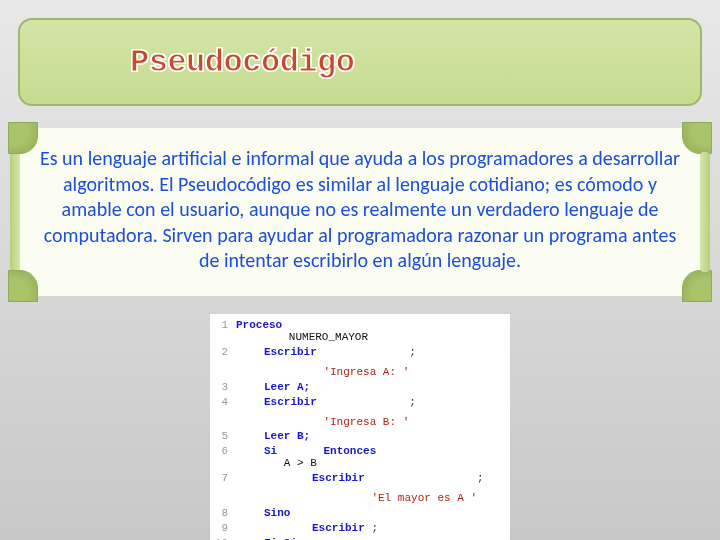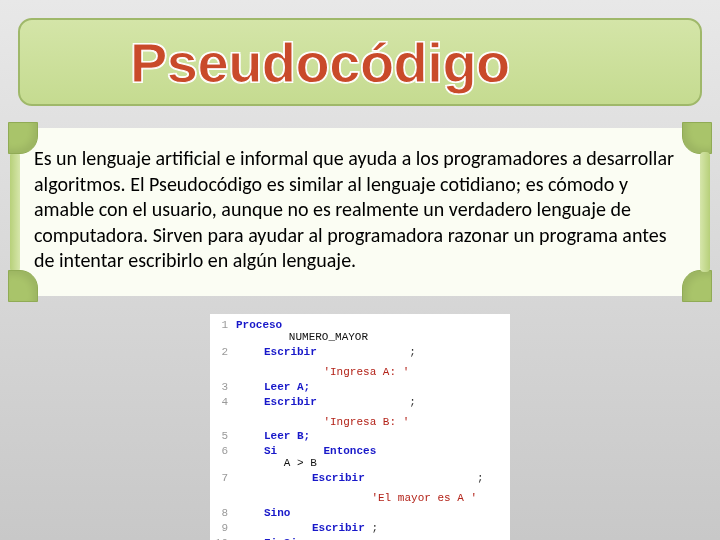--- a/index.html
+++ b/index.html
@@ -16,40 +16,41 @@
     margin: 18px 18px 0 18px;
     background: linear-gradient(180deg, #d4e5a8 0%, #c5db90 100%);
     border: 2px solid #9fb86a;
     border-radius: 14px;
     height: 88px;
     display: flex;
     align-items: center;
     padding-left: 110px;
   }
   .title-text {
-    font-family: Liberation Sans, sans-serif;
-    font-size: 56px;
+    font-family: Liberation Mono, monospace;
+    font-size: 32px;
     font-weight: bold;
     color: #c94a2a;
     -webkit-text-stroke: 1px #ffffff;
     text-shadow:
       -1px -1px 0 #fff, 1px -1px 0 #fff,
       -1px  1px 0 #fff, 1px  1px 0 #fff;
     letter-spacing: -0.5px;
   }
 
   .scroll-box {
     position: relative;
     margin: 22px 12px 0 12px;
     padding: 18px 22px 22px 22px;
     background: #fbfdf3;
     border-radius: 6px;
+    text-align: center;
     font-size: 20px;
     line-height: 1.28;
-    color: #000000;
+    color: #1d4ed8;
   }
   
   .curl {
     position: absolute;
     width: 30px;
     height: 32px;
     background: #a9c46a;
     border: 1px solid #90ab55;
   }
   .curl.tl { top: -6px; left: -4px; border-radius: 0 0 18px 0; box-shadow: inset -4px -4px 6px rgba(0,0,0,0.08); }

